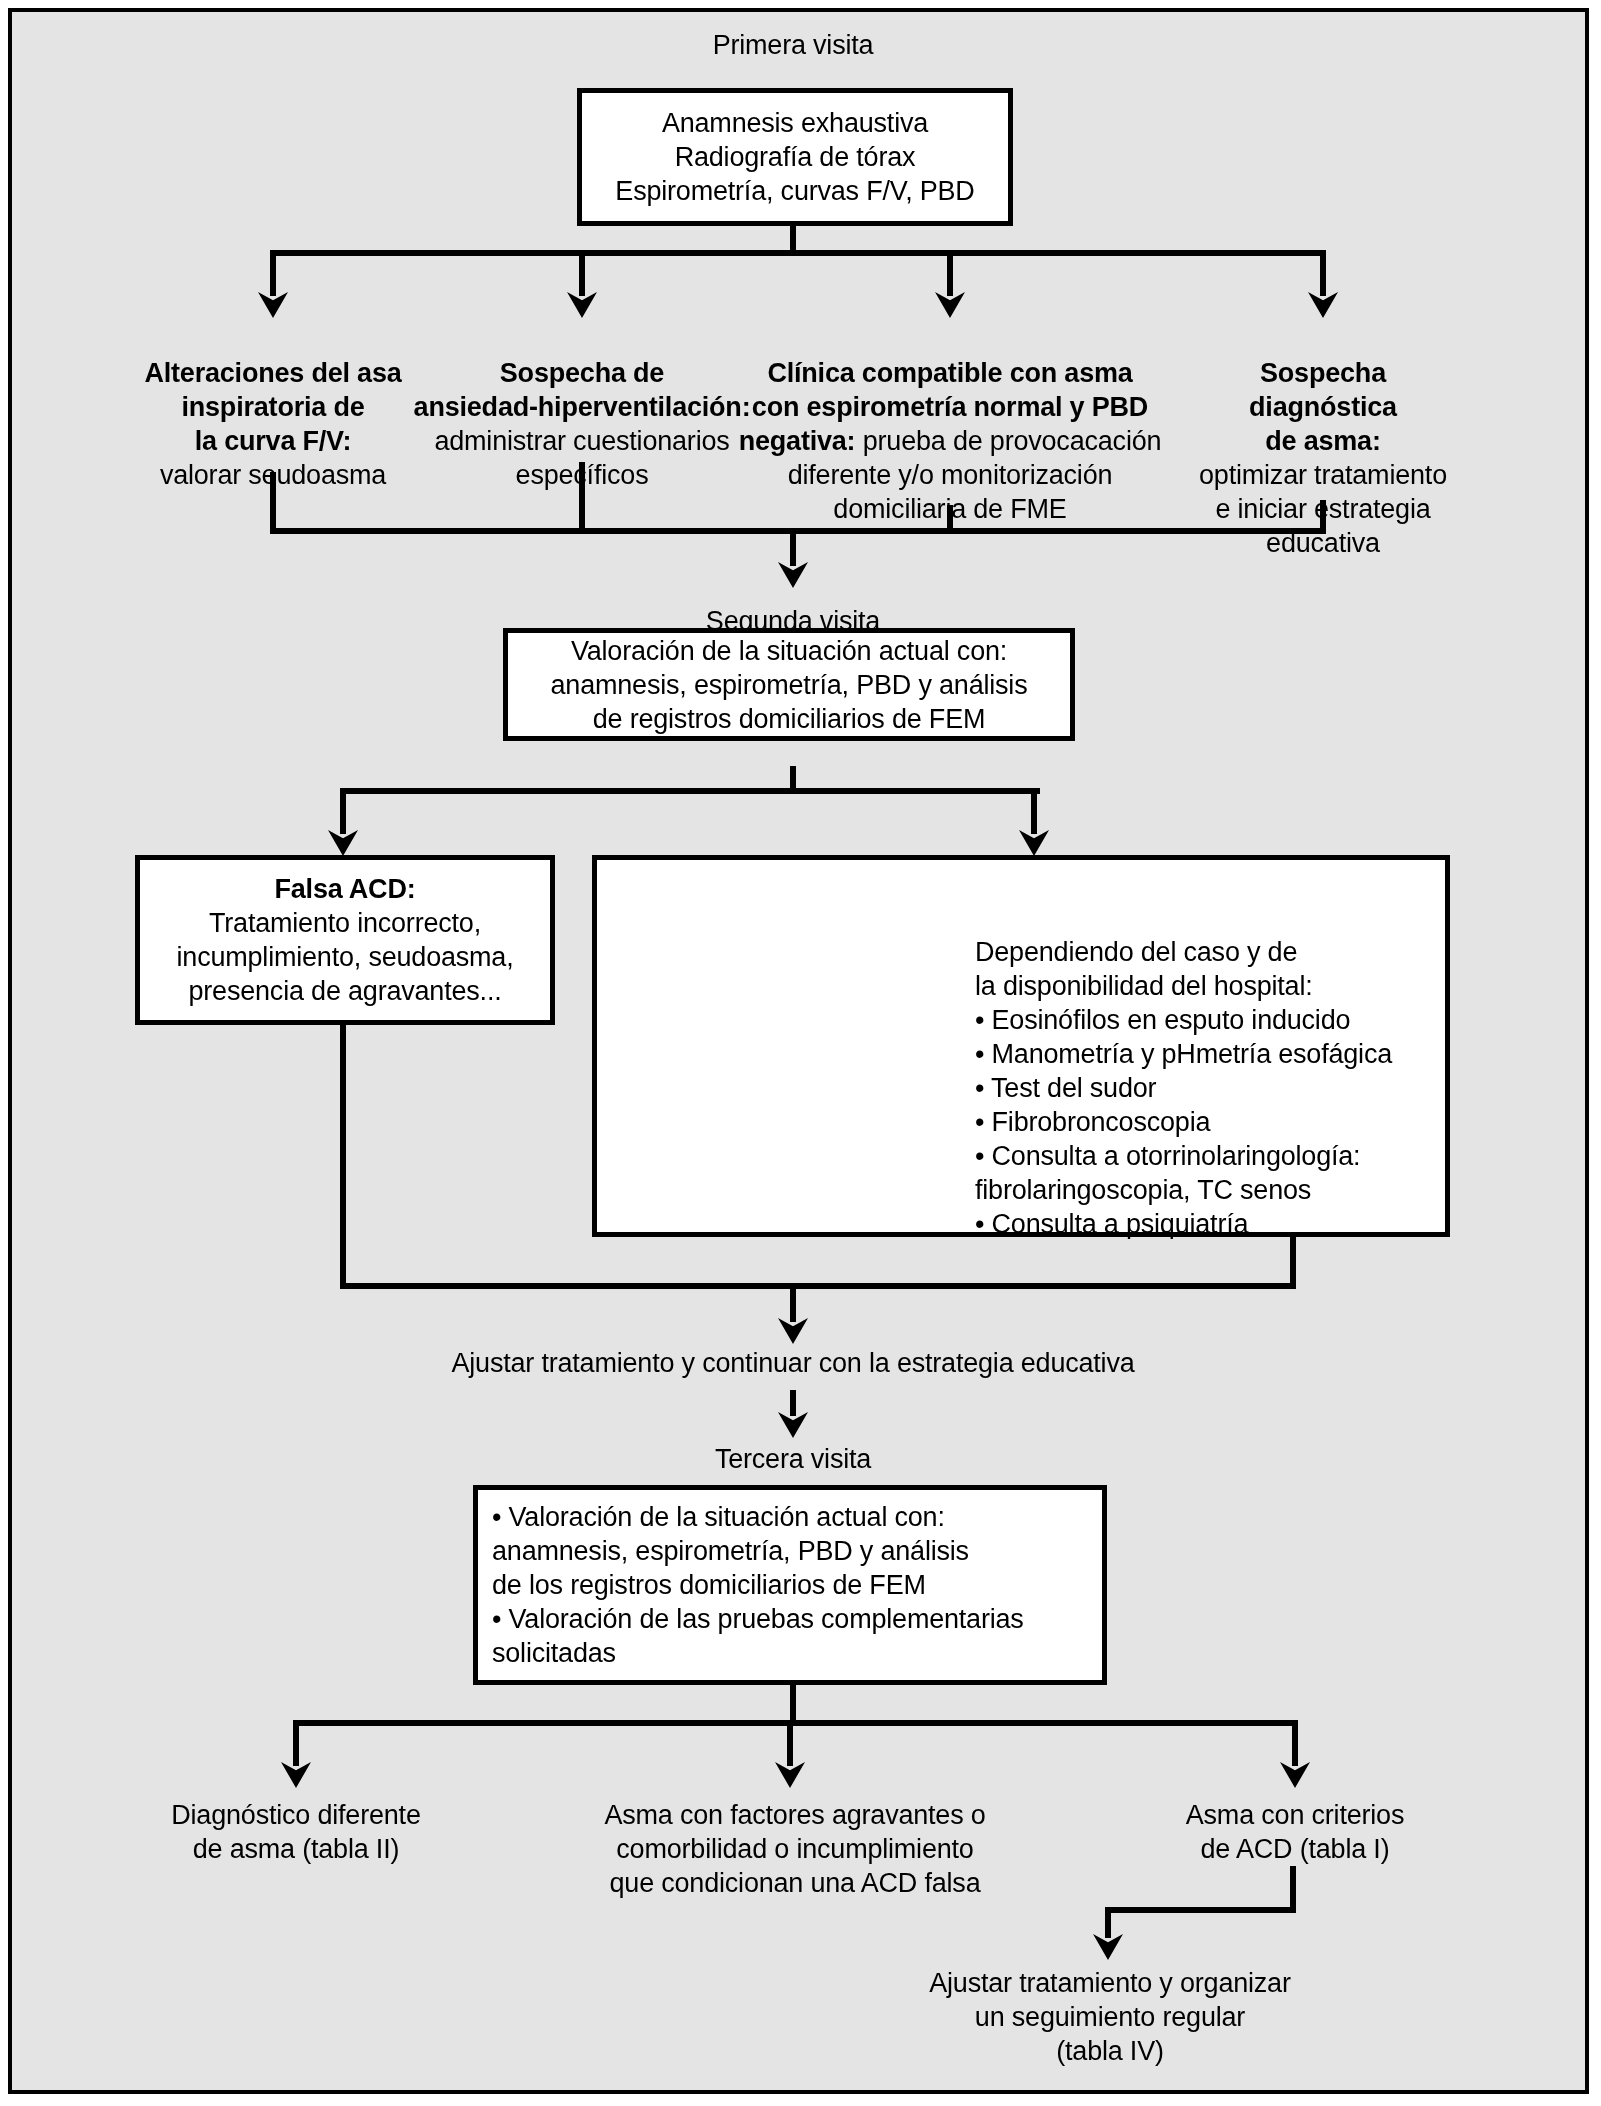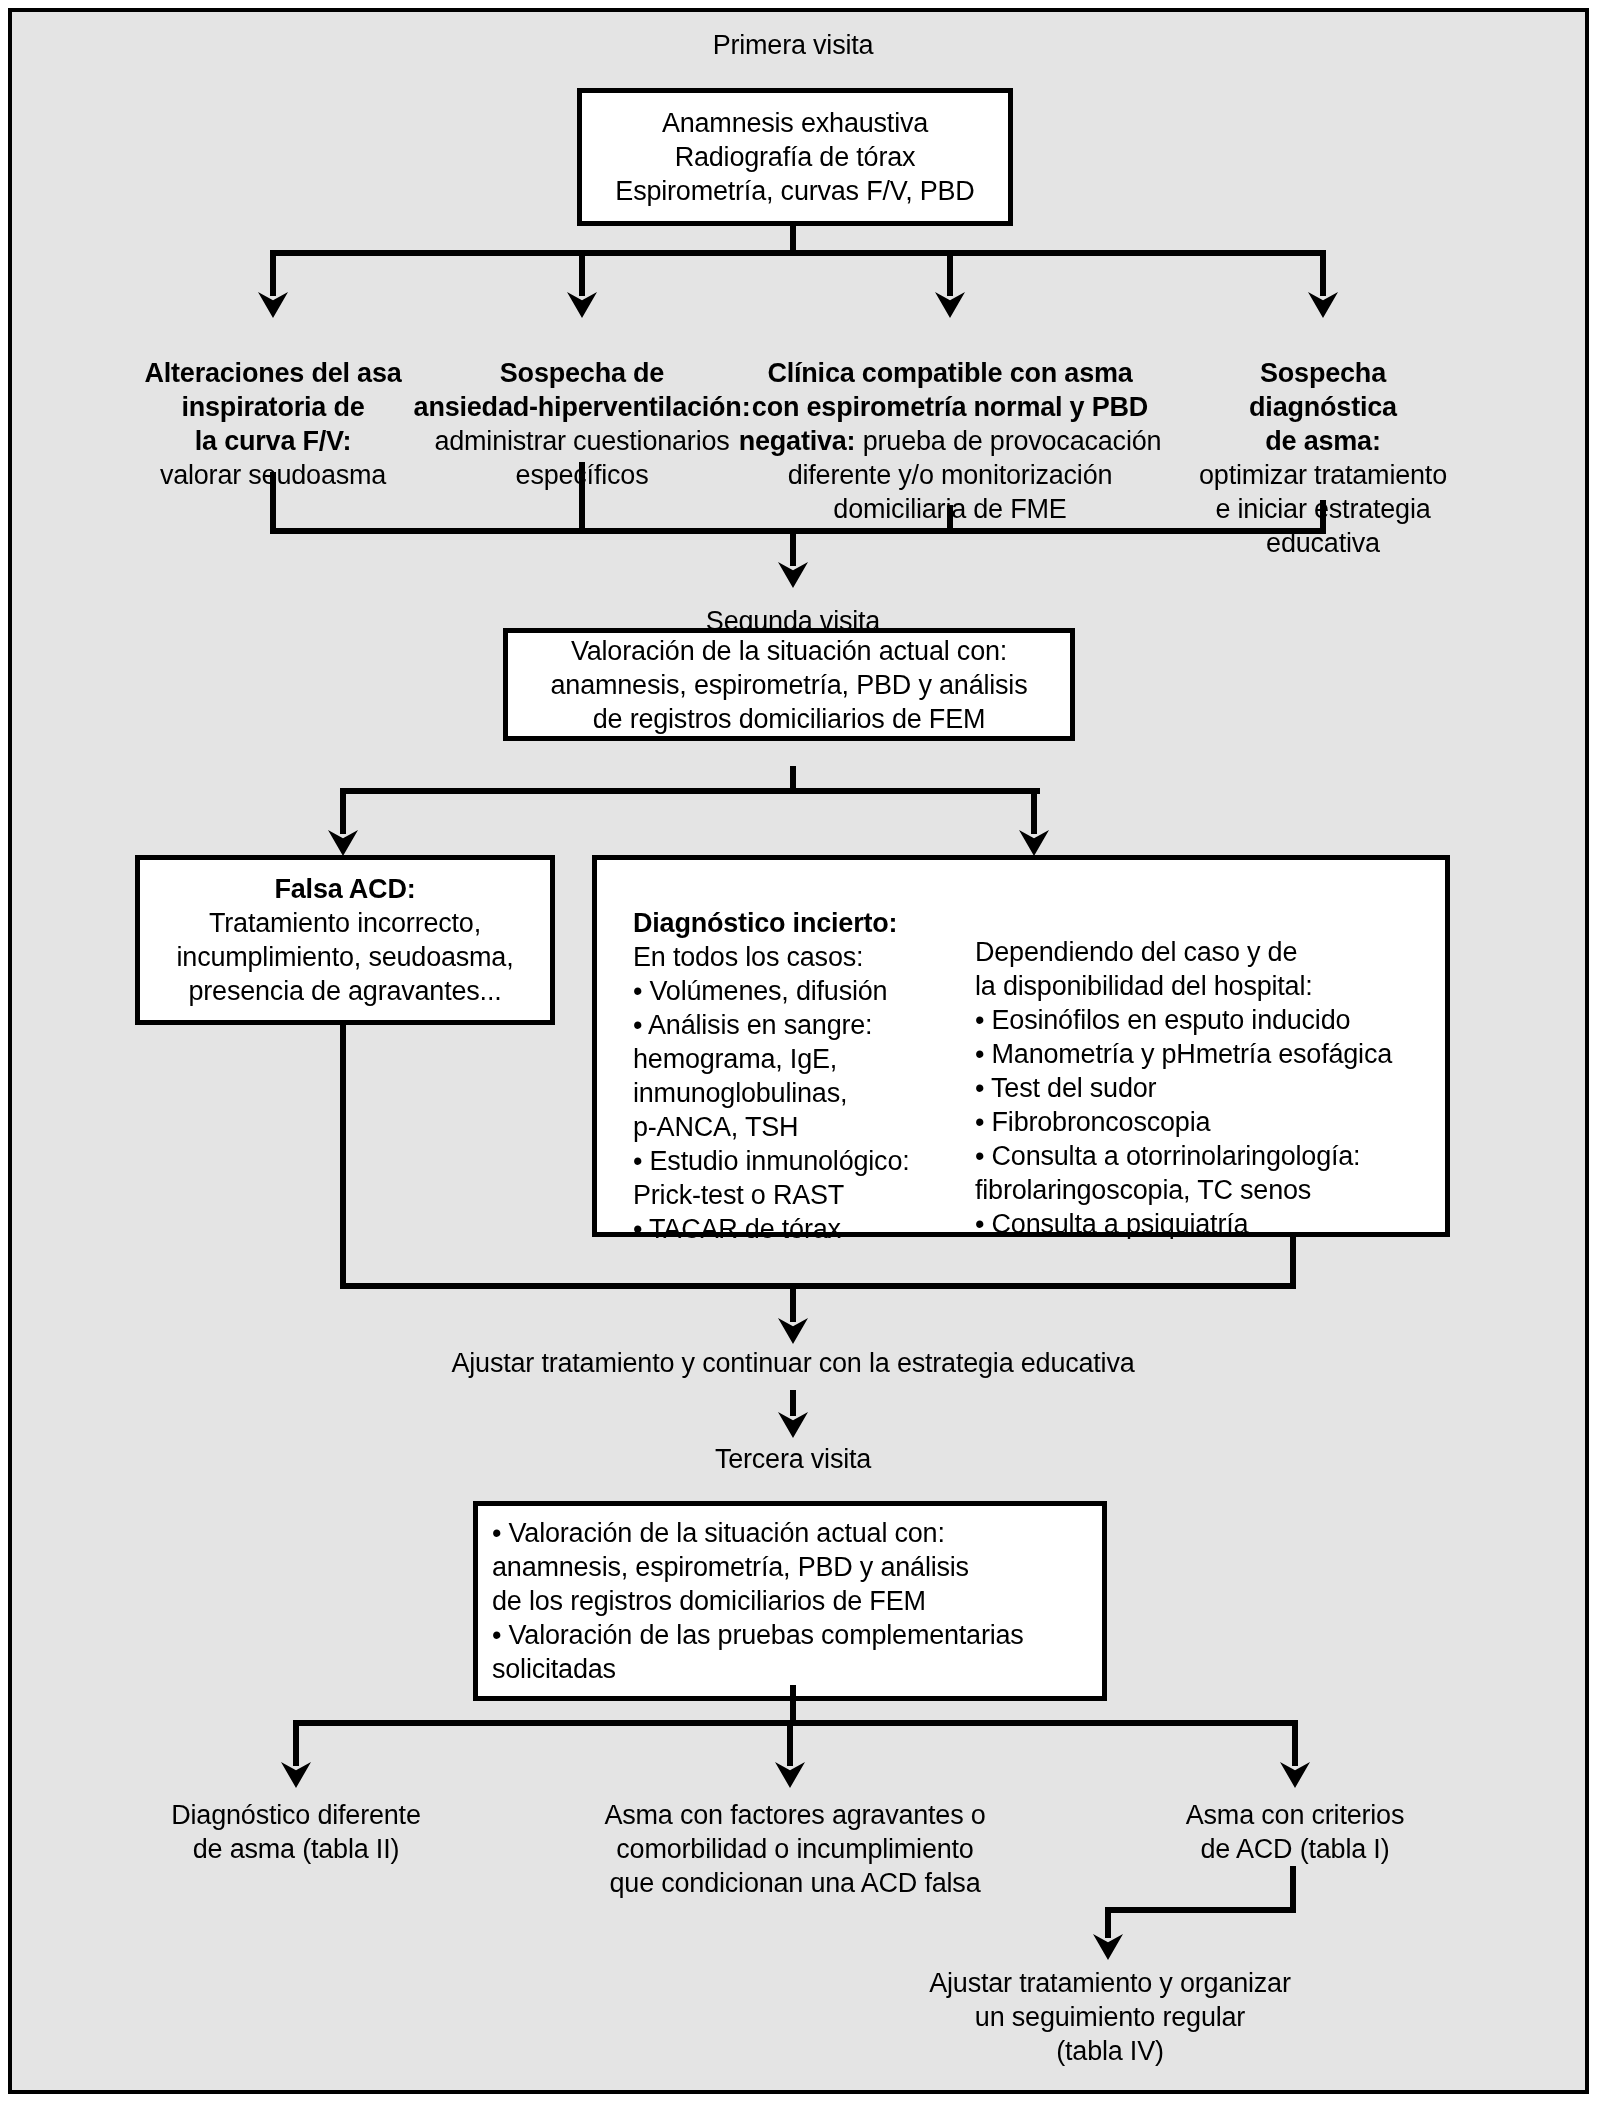--- a/index.html
+++ b/index.html
@@ -12,21 +12,21 @@
   .frame{position:absolute;left:8px;top:8px;width:1573px;height:2078px;border:4px solid #000;background:#e4e4e4;}
   
   .v{position:absolute;width:6px;background:#000;}
   .h{position:absolute;height:6px;background:#000;}
   .ah{position:absolute;width:30px;height:26px;background:#000;
       clip-path:polygon(0 0,50% 100%,100% 0,50% 32%);}
   
   .box{position:absolute;box-sizing:border-box;background:#fff;border:5px solid #000;
        display:flex;align-items:center;justify-content:center;
        text-align:center;white-space:pre-line;}
-  .box-left{justify-content:flex-start;text-align:left;padding:0 14px;margin-top:16px;}
+  .box-left{justify-content:flex-start;text-align:left;padding:0 14px;}
   
   .txt{position:absolute;white-space:pre-line;text-align:center;transform:translateX(-50%);}
   .txt-left{position:absolute;white-space:pre-line;text-align:left;}
   .bd{font-weight:bold;}
 </style>
 </head>
 <body>
 
 <div class="page">
   <div class="frame"></div>
@@ -101,32 +101,20 @@
   <div class="ah" style="left:1019px;top:830px;"></div>
 
   <div class="box" style="left:135px;top:855px;width:420px;height:170px;">
     <div><span class="bd">Falsa ACD:</span><span>
 Tratamiento incorrecto,
 incumplimiento, seudoasma,
 presencia de agravantes...</span></div>
   </div>
 
   <div class="box" style="left:592px;top:855px;width:858px;height:382px;"></div>
-  <div class="txt-left" style="left:633px;top:872px;">
-    <span class="bd">Diagnóstico incierto:</span><span>
-En todos los casos:
-• Volúmenes, difusión
-• Análisis en sangre:
-hemograma, IgE,
-inmunoglobulinas,
-p-ANCA, TSH
-• Estudio inmunológico:
-Prick-test o RAST
-• TACAR de tórax</span>
-  </div>
   <div class="txt-left" style="left:975px;top:906px;margin-top:29px;">Dependiendo del caso y de
 la disponibilidad del hospital:
 • Eosinófilos en esputo inducido
 • Manometría y pHmetría esofágica
 • Test del sudor
 • Fibrobroncoscopia
 • Consulta a otorrinolaringología:
 fibrolaringoscopia, TC senos
 • Consulta a psiquiatría</div>
 

